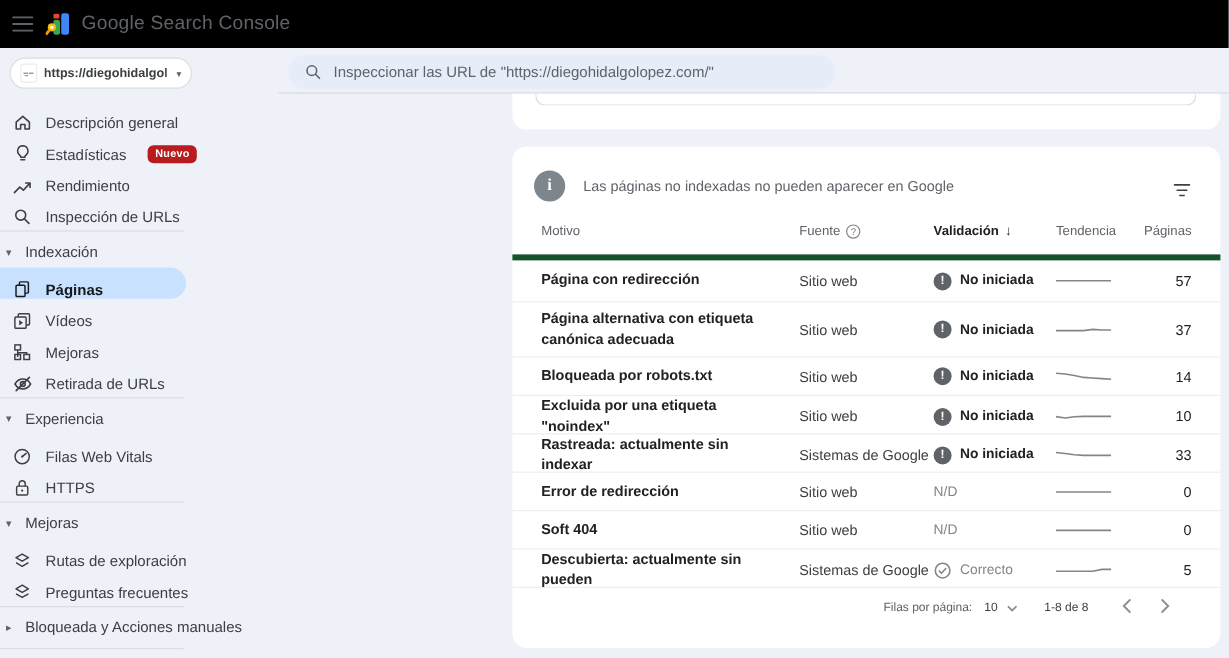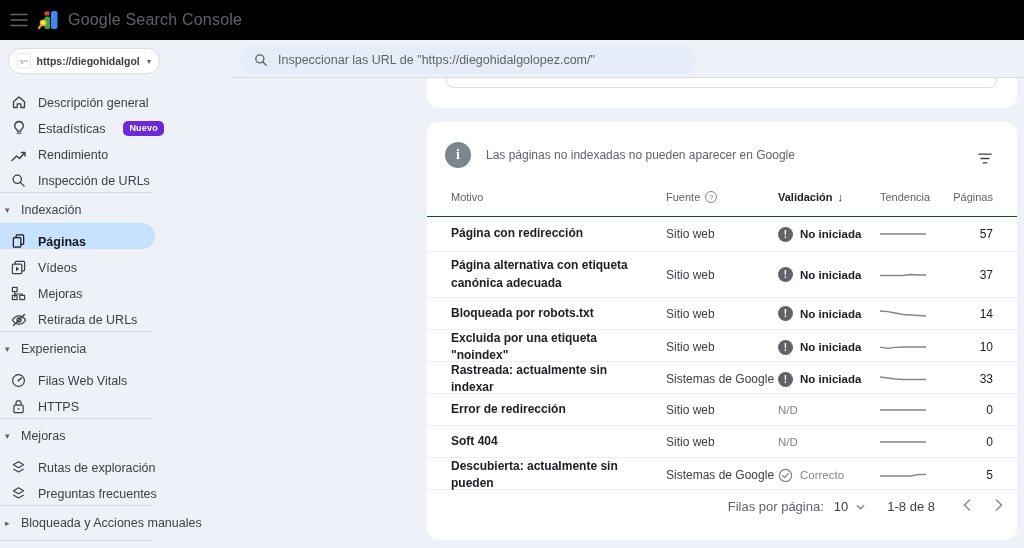--- a/index.html
+++ b/index.html
@@ -24,58 +24,58 @@
   .nav { margin-top:10px; }
   .sitem { height:26px; width:155px; display:flex; align-items:flex-end; gap:11px; padding-left:10px; border-radius:0 16px 16px 0; cursor:pointer; }
   .sitem.sel { background:#c7e1ff; }
   .sic { width:17px; display:flex; justify-content:center; flex:none; }
   .slabel { font-size:12.5px; color:#3c4043; white-space:nowrap; }
   .sitem.sel .slabel { font-weight:700; color:#17181a; }
   .shead { height:26px; display:flex; align-items:center; gap:7px; padding-left:5px; cursor:pointer; }
   .tri { font-size:9px; color:#5f6368; width:9px; flex:none; }
   .shead .slabel { color:#3c4043; }
   .sdiv { border:none; border-top:1px solid #d9dde3; width:153px; margin:4px 0; }
-  .badge { background:#6d28d9; color:#fff; font-size:9px; font-weight:700; line-height:1; padding:3px 6px 3px; border-radius:5px; margin-left:7px; letter-spacing:.2px; }
+  .badge { background:#b91c1c; color:#fff; font-size:9px; font-weight:700; line-height:1; padding:3px 6px 3px; border-radius:5px; margin-left:7px; letter-spacing:.2px; }
 
   
   .main { position:absolute; left:232px; top:40px; right:0; bottom:0; }
   .mhead { height:38px; display:flex; align-items:center; padding-left:10px; border-bottom:1px solid #d7dbe1; }
   .mtitle { font-size:15px; color:#202124; }
   .scroll { position:absolute; top:38px; left:0; right:0; bottom:0; overflow:hidden; }
 
   .pcard { margin-left:195px; width:590px; height:30px; background:#fff; border-radius:0 0 12px 12px; }
   .ibox { margin-left:19px; width:551px; height:10px; border:1px solid #dadce0; border-top:none; border-radius:0 0 8px 8px; }
 
   .card { margin-left:195px; margin-top:14px; width:590px; height:418px; background:#fff; border-radius:12px; }
   .chead { display:flex; align-items:flex-start; padding:20px 20px 0 18px; gap:15px; }
   .info { width:26px; height:26px; border-radius:50%; background:#7d858d; color:#fff; font-size:14px; font-weight:700; display:flex; align-items:center; justify-content:center; flex:none; font-family:"Liberation Serif", serif; }
   .ctitle { font-size:17.5px; color:#202124; }
   .csub { font-size:12px; color:#5f6368; margin-top:6px; }
   .filterbtn { margin-left:auto; margin-top:6px; background:none; border:none; cursor:pointer; padding:4px; }
 
   .grid { display:grid; grid-template-columns:215px 112px 102px 73px 1fr; align-items:center; padding:0 24px; }
-  .thead { height:45px; align-items:end; padding-bottom:13px; border-bottom:1px solid #14532d; }
+  .thead { height:45px; align-items:end; padding-bottom:13px; border-bottom:5px solid #14532d; }
   .th { font-size:11px; color:#5f6368; display:flex; align-items:center; gap:5px; }
   .th.sorted { color:#202124; font-weight:700; }
   .sortarrow { font-size:11px; font-weight:400; color:#202124; }
   .qicon { width:12px; height:12px; border:1px solid #80868b; border-radius:50%; color:#80868b; font-size:8px; display:inline-flex; align-items:center; justify-content:center; }
 
   .row { border-bottom:1px solid #eceef1; cursor:pointer; }
   .row:last-of-type { border-bottom:1px solid #eceef1; }
   .h35{height:35px;} .h46{height:46px;} .h32{height:32px;}
   .motivo { font-size:12px; font-weight:600; color:#202124; padding-right:14px; line-height:1.45; }
   .fuente { font-size:12px; color:#3c4043; }
   .vwrap { display:flex; align-items:center; gap:7px; }
   .vicon-warn { width:15px; height:15px; border-radius:50%; background:#5f6368; color:#fff; font-size:10px; font-weight:700; display:inline-flex; align-items:center; justify-content:center; flex:none; }
   .vtext-strong { font-size:11.5px; font-weight:700; color:#202124; white-space:nowrap; }
   .vtext-dim { font-size:11.5px; color:#80868b; white-space:nowrap; }
   .spark { display:flex; align-items:center; }
   .paginas { font-size:12px; color:#202124; text-align:right; }
 
-  .tfoot { height:33px; display:flex; align-items:center; justify-content:flex-end; padding-right:4px; gap:4px; color:#5f6368; font-size:13px; }
+  .tfoot { height:33px; display:flex; align-items:center; justify-content:flex-end; padding-right:32px; gap:4px; color:#5f6368; font-size:10px; }
   .rpp-select { display:flex; align-items:center; gap:8px; margin:0 10px 0 6px; cursor:pointer; color:#3c4043; }
   .range { margin:0 14px 0 8px; color:#3c4043; }
   .pgbtn { background:none; border:none; cursor:pointer; padding:4px 10px; }
 </style>
 </head>
 <body>
 
 <div class="app">
 
   <header class="topbar">

